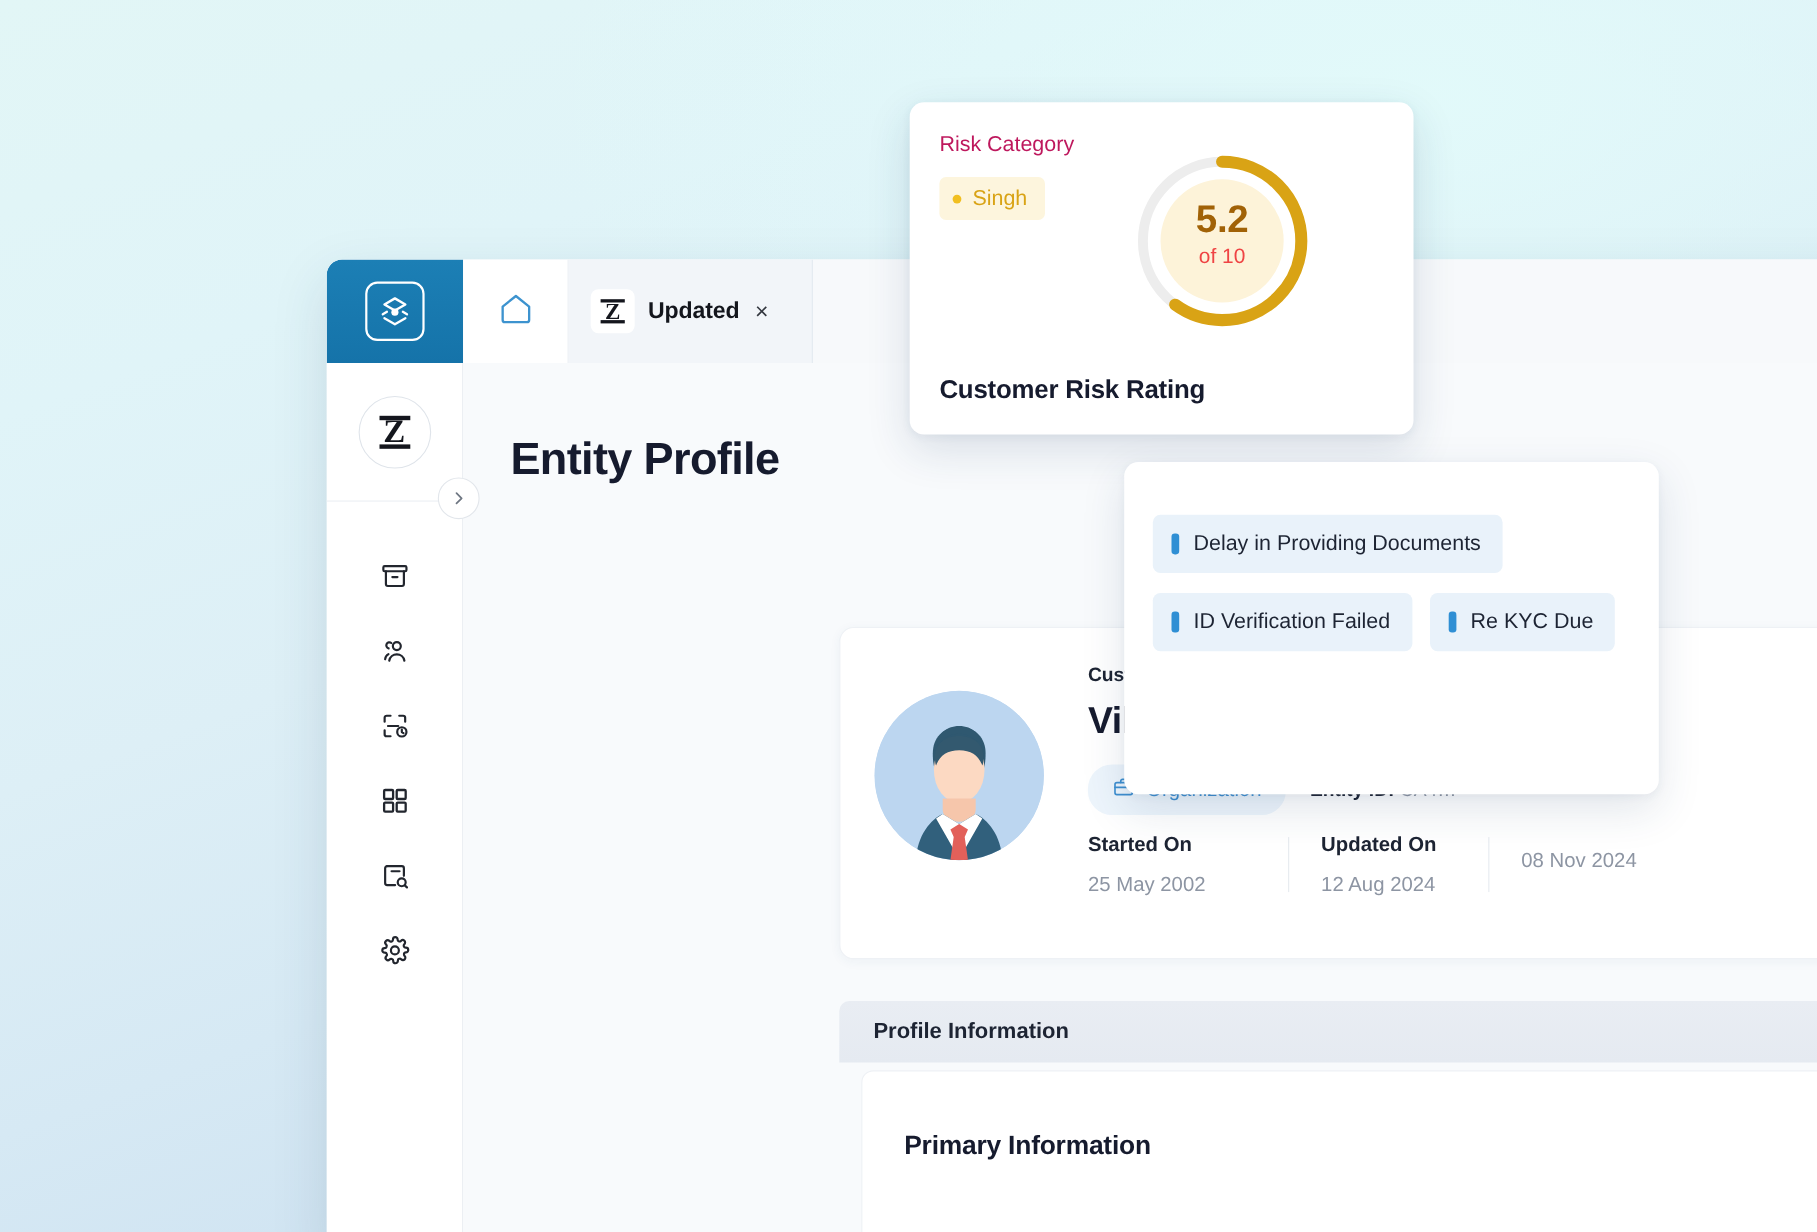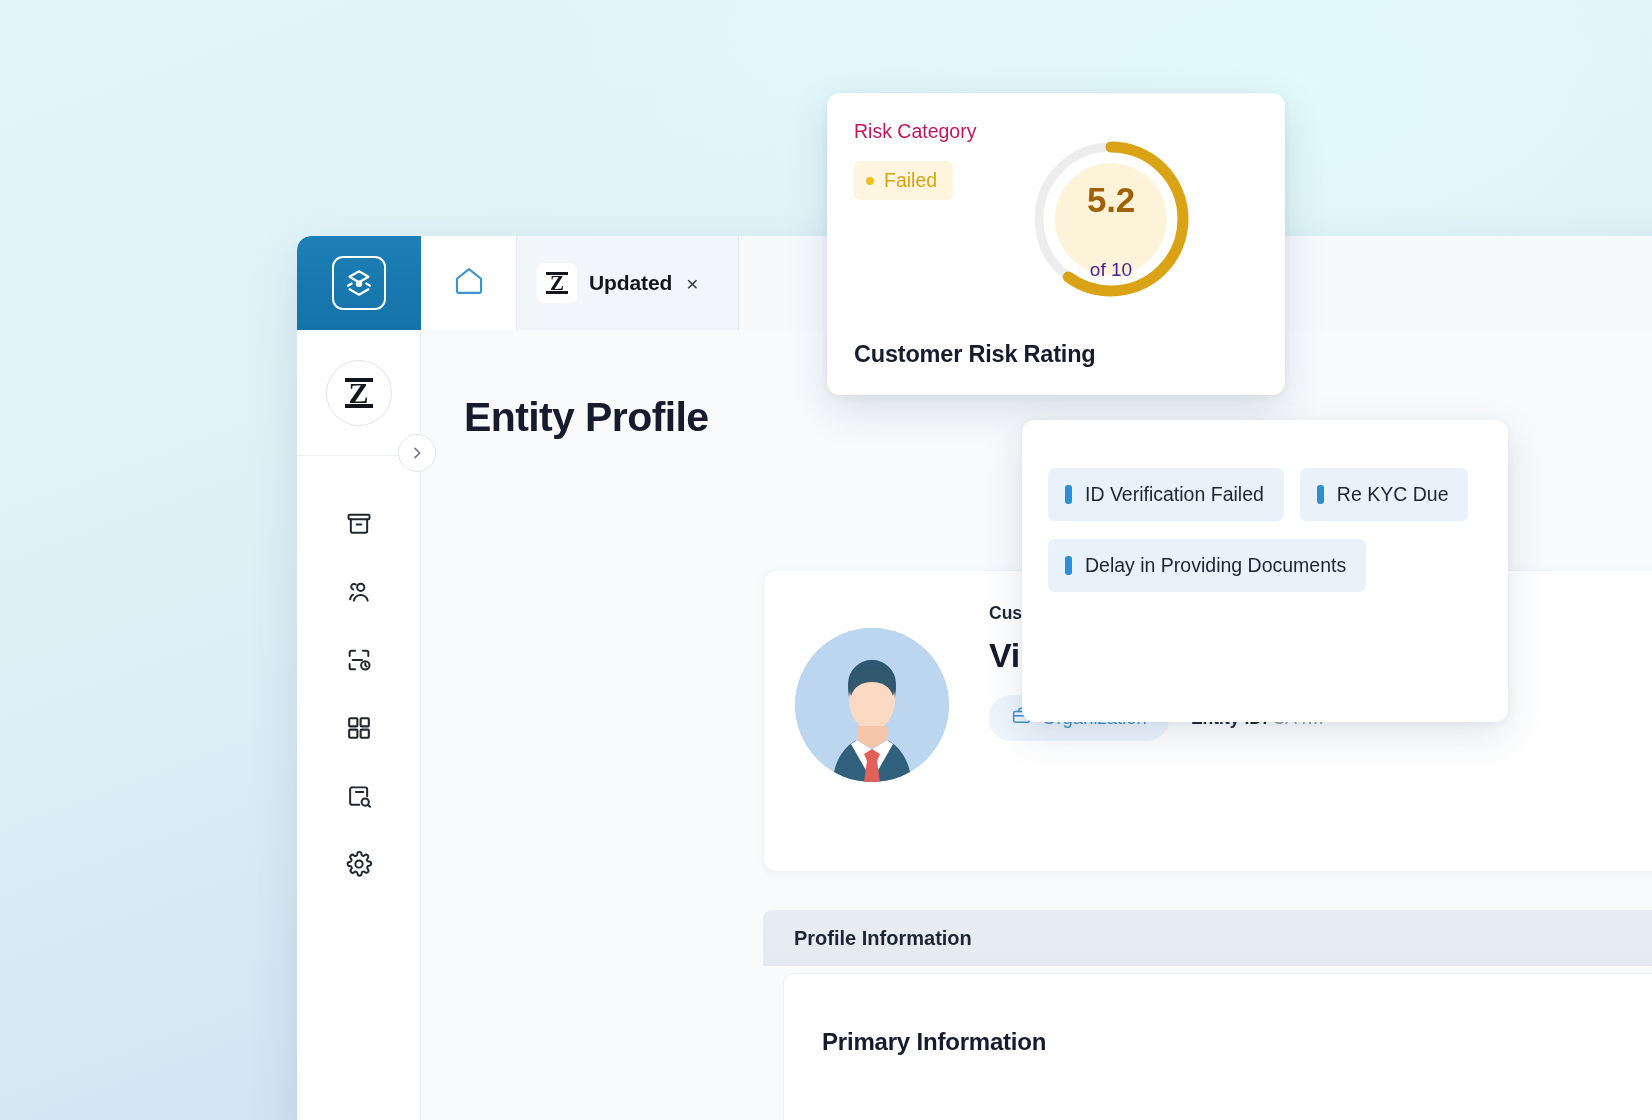--- a/index.html
+++ b/index.html
@@ -338,22 +338,21 @@
     font-weight: 700;
     color: #a16207;
     letter-spacing: -0.3px;
   }
   .gauge-sub {
     position: absolute;
     width: 100%;
     text-align: center;
     top: 90px;
     font-size: 19px;
-    color: #4c1d95;
-    margin-top: 36px;
+    color: #ef4444;
   }
   .risk-title {
     position: absolute;
     left: 27px; bottom: 27px;
     font-size: 23.5px;
     font-weight: 700;
     color: #161b2e;
     letter-spacing: -0.2px;
   }
 
@@ -548,62 +547,76 @@
             </span>
             <span>Organization</span>
           </span>
           <span class="entity-id">
             <b>Entity ID:</b>
             <span>CA4…</span>
           </span>
         </div>
       </div>
 
+      <div class="meta-row">
+        <div class="meta-cell">
+          <div class="meta-label">Started On</div>
+          <div class="meta-value">25 May 2002</div>
+        </div>
+        <div class="meta-cell">
+          <div class="meta-label">Updated On</div>
+          <div class="meta-value">12 Aug 2024</div>
+        </div>
+        <div class="meta-cell">
+          <div class="meta-label"></div>
+          <div class="meta-value">08 Nov 2024</div>
+        </div>
+      </div>
     </div>
 
     <div class="section-bar">Profile Information</div>
 
     <div class="section-body">
       <div class="subsection-title">Primary Information</div>
 
     </div>
 
   </div>
 </div>
 
 <div class="risk-card">
   <div class="risk-label">Risk Category</div>
   <div class="risk-chip">
     <span class="risk-dot"></span>
-    <span>Failed</span>
+    <span>Singh</span>
   </div>
 
   <div class="gauge">
     <svg width="172" height="172" viewBox="0 0 172 172">
       <circle cx="86" cy="86" r="72" fill="none" stroke="#ededed" stroke-width="9"></circle>
       <circle cx="86" cy="86" r="56" fill="#fdf3d9"></circle>
       <circle id="gauge-arc" cx="86" cy="86" r="72" fill="none" stroke="#d9a315" stroke-width="11" stroke-linecap="round" transform="rotate(-90 86 86)" stroke-dasharray="271.4336052701581 180.95573684677208" stroke-dashoffset="0"></circle>
     </svg>
     <div class="gauge-num">5.2</div>
     <div class="gauge-sub">of 10</div>
   </div>
 
   <div class="risk-title">Customer Risk Rating</div>
 </div>
 
 <div class="alerts-card">
+  <div class="alert-row">
+    <span class="alert-pill">
+      <span class="alert-bar"></span>
+      <span>Delay in Providing Documents</span>
+    </span>
+  </div>
   <div class="alert-row">
     <span class="alert-pill">
       <span class="alert-bar"></span>
       <span>ID Verification Failed</span>
     </span>
     <span class="alert-pill">
       <span class="alert-bar"></span>
       <span>Re KYC Due</span>
     </span>
   </div>
-  <div class="alert-row">
-    <span class="alert-pill">
-      <span class="alert-bar"></span>
-      <span>Delay in Providing Documents</span>
-    </span>
-  </div>
 </div>
 
 </body></html>

